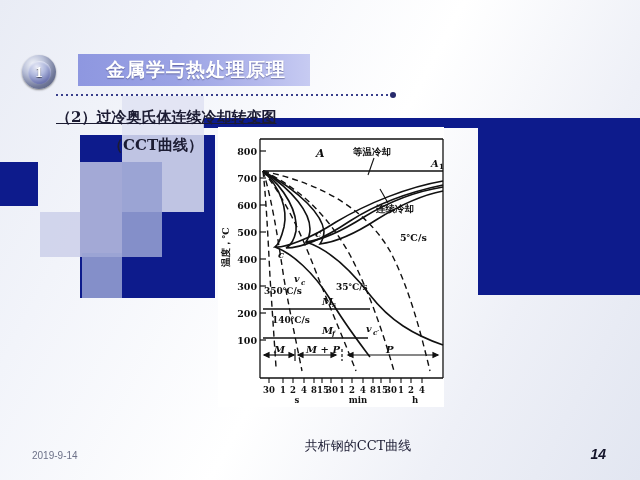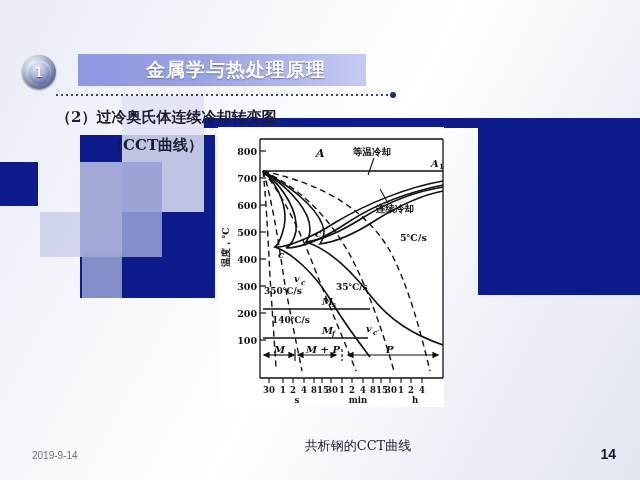--- a/index.html
+++ b/index.html
@@ -39,23 +39,23 @@
   #badge .num {
     color: #fff; font-size: 15px; font-weight: bold;
     font-family: "Liberation Serif", serif;
     text-shadow: 0 1px 1px rgba(0,0,0,.6);
     line-height: 1;
   }
 
   
   #titlebar {
     position: absolute; left: 78px; top: 54px;
-    width: 288px; height: 32px;
+    width: 232px; height: 32px;
     background: linear-gradient(90deg, #8e97e0 0%, #9aa2e4 42%, #b4b9ec 78%, #c7cbf2 100%);
-    display: flex; align-items: center; justify-content: center;
+    display: flex; align-items: center;
   }
   #titlebar .t {
     color: #ffffff; font-size: 19px; font-weight: bold;
     letter-spacing: 1px; margin-left: 28px;
     font-family: "DejaVu Sans", sans-serif;
     text-shadow: 0 1px 1px rgba(40,40,90,.45);
   }
   #dotline {
     position: absolute; left: 56px; top: 94px; width: 336px; height: 2px;
     background-image: repeating-linear-gradient(90deg, #3a3f8c 0 2px, transparent 2px 5px);
@@ -64,21 +64,21 @@
     position: absolute; right: -4px; top: -2px;
     width: 6px; height: 6px; border-radius: 50%; background: #26296b;
   }
 
   
   .bodytext {
     position: absolute;
     font-family: "DejaVu Serif", "Liberation Serif", serif;
     color: #1c1c33; font-weight: bold;
   }
-  #line1 { left: 56px; top: 108px; font-size: 15px; }
+  #line1 { left: 56px; top: 108px; font-size: 15px; text-decoration: underline; }
   #line2 { left: 108px; top: 136px; font-size: 15px; }
 
   
   #figpanel {
     position: absolute; left: 218px; top: 127px;
     width: 226px; height: 280px;
     background: #ffffff;
     text-decoration: underline;
   }
   #figcaption {
@@ -86,22 +86,22 @@
     text-align: center; font-size: 13px; color: #1c1c33;
     font-family: "DejaVu Serif", "Liberation Serif", serif;
   }
 
   
   #date {
     position: absolute; left: 32px; top: 450px;
     font-size: 10px; color: #6d7188;
   }
   #pageno {
-    position: absolute; right: 24px; top: 446px;
-    font-size: 14px; font-weight: bold; color: #14142a;
+    position: absolute; right: 34px; top: 446px;
+    font-size: 14px; font-weight: bold; color: #14142a; font-style: italic;
   }
 
   svg text { font-family: "DejaVu Serif", "Liberation Serif", serif; }
 </style>
 </head>
 <body>
 
 <div id="slide">
 
   <div class="blk blk-dark" style="left:0px;  top:162px; width:38px;  height:44px;"></div>

